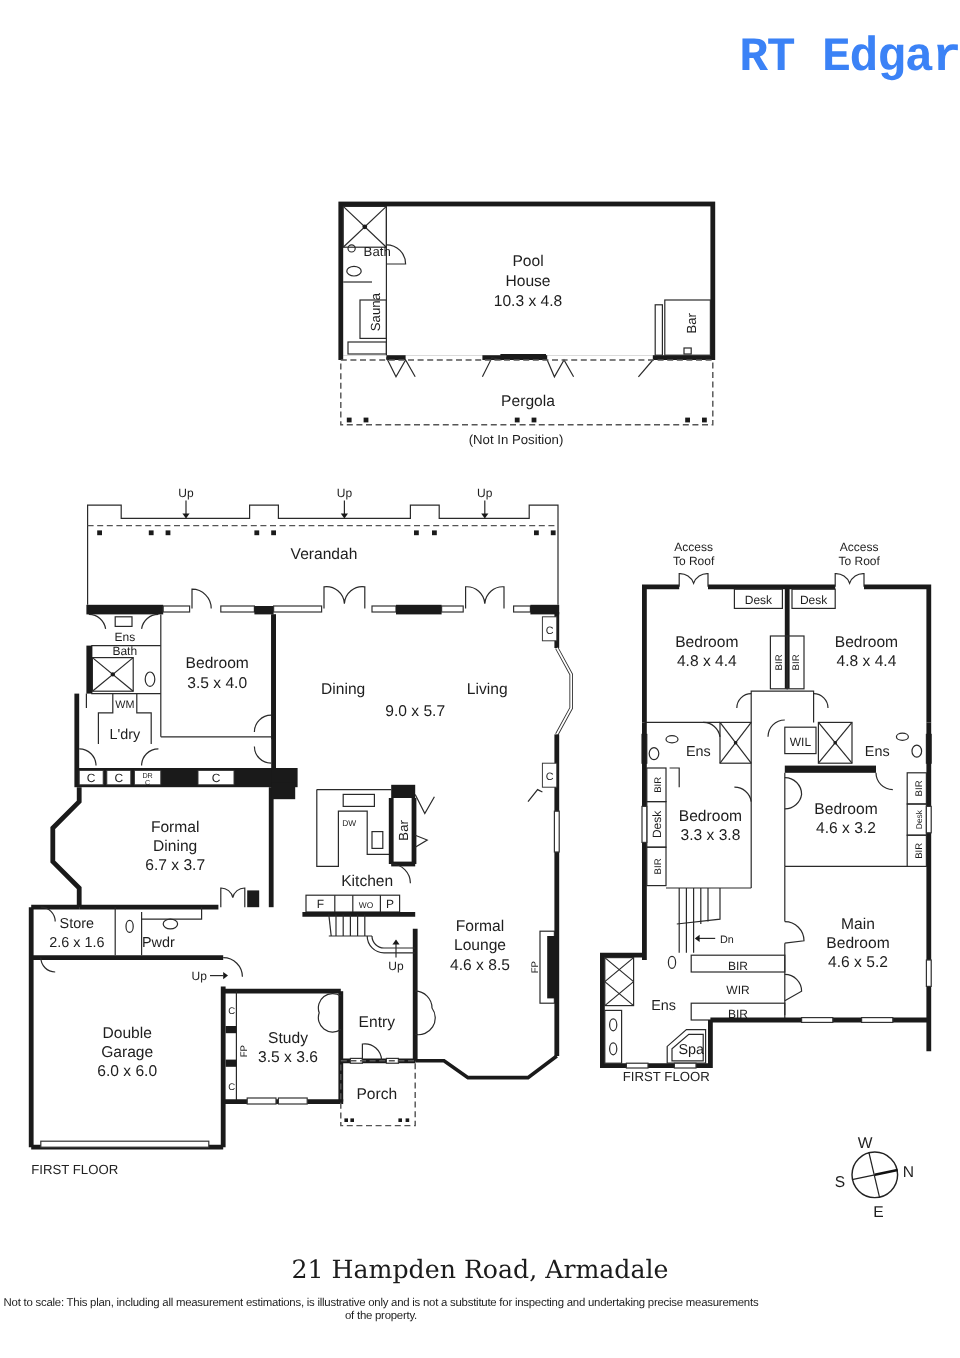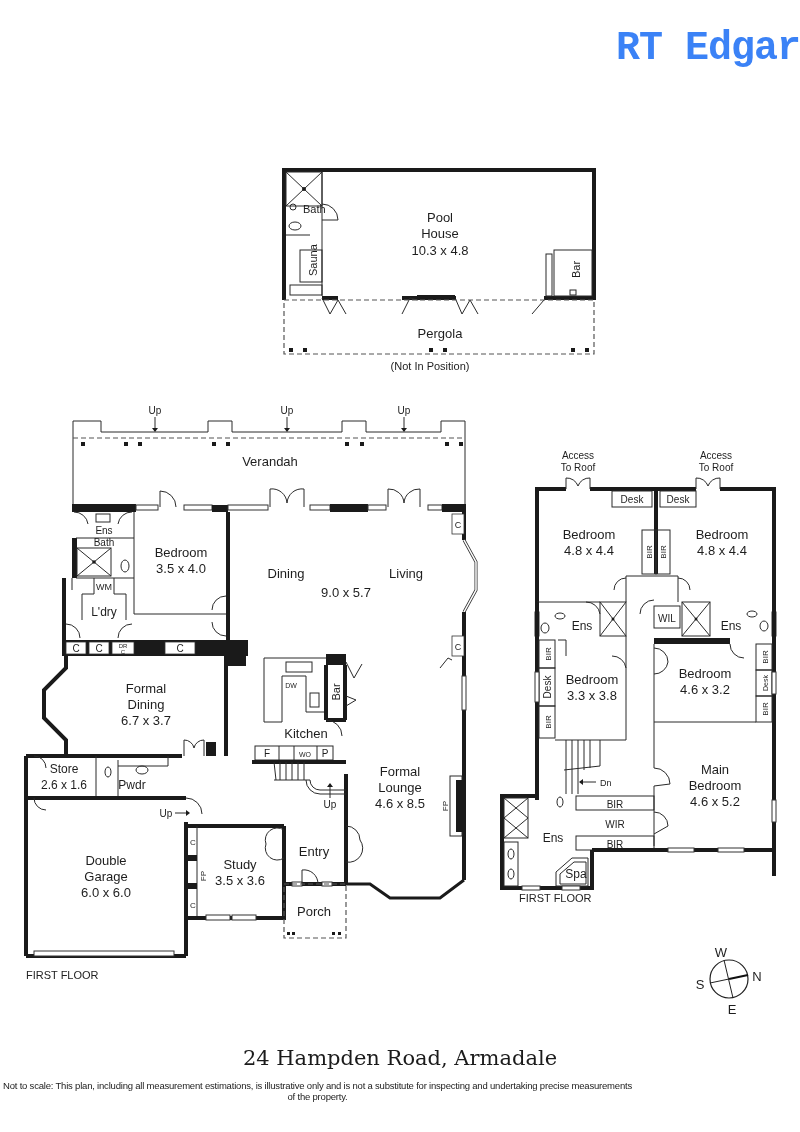--- a/index.html
+++ b/index.html
@@ -419,14 +419,14 @@
     <text x="721" y="957" font-size="13" class="lbl" text-anchor="middle">W</text>
     <text x="757" y="981" font-size="13" class="lbl" text-anchor="middle">N</text>
     <text x="700" y="989" font-size="13" class="lbl" text-anchor="middle">S</text>
     <text x="732" y="1014" font-size="13" class="lbl" text-anchor="middle">E</text>
   </g>
 </svg>
 
 <div class="floor-caption" style="left:26px; top:969px;">FIRST FLOOR</div>
 <div class="floor-caption" style="left:503px; top:892px;margin-left:16px;">FIRST FLOOR</div>
 
-<div class="address">24 Hampden Road, Armadale</div>
+<div class="address">21 Hampden Road, Armadale</div>
 <div class="disclaimer">Not to scale: This plan, including all measurement estimations, is illustrative only and is not a substitute for inspecting and undertaking precise measurements of the property.</div>
 
 </body></html>

